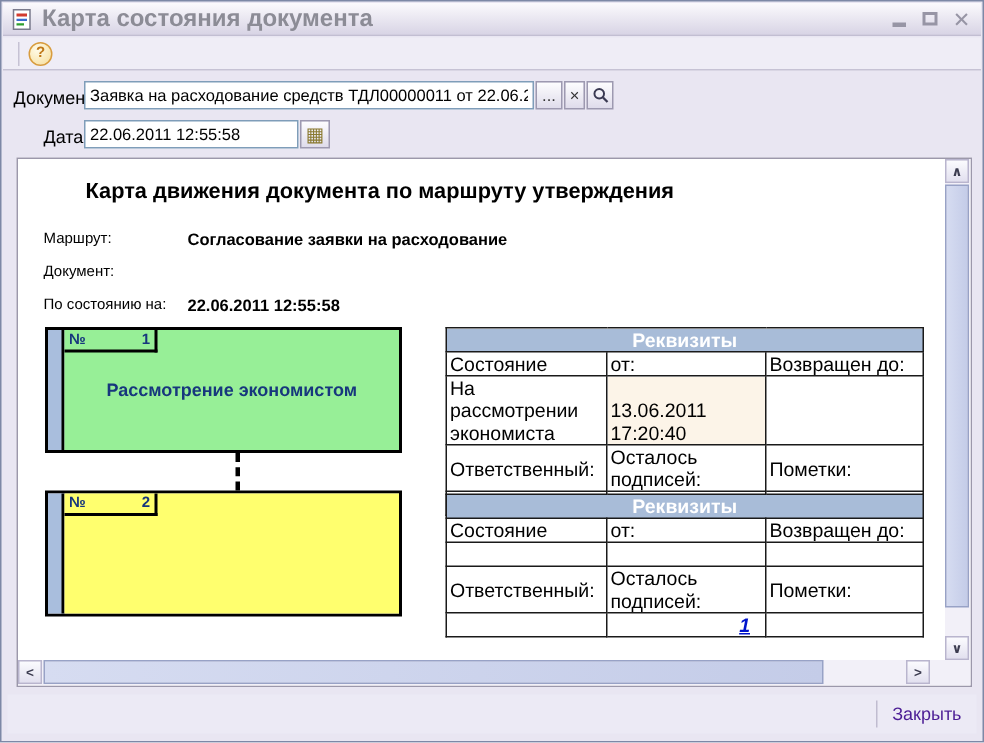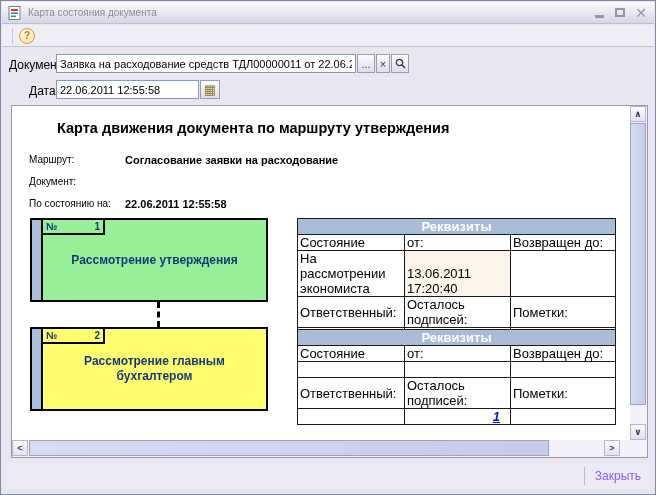--- a/index.html
+++ b/index.html
@@ -18,21 +18,21 @@
   
   .titlebar {
     position: absolute; left: 1px; top: 1px; right: 1px; height: 22px;
     background: linear-gradient(#fbfafd, #d8d4e5);
     border-bottom: 1px solid #c2bed2;
     display: flex; align-items: center;
     padding: 0 6px;
   }
   .app-icon { width: 14px; height: 14px; margin-right: 6px; flex: 0 0 auto; }
   .titlebar .title {
-    color: #8c8c96; font-weight: normal; font-size: 10px; flex: 1 1 auto;
+    color: #8c8c96; font-weight: bold; font-size: 16px; flex: 1 1 auto;
     white-space: nowrap; overflow: hidden;
   }
   .win-controls { display: flex; gap: 7px; align-items: center; }
   .win-btn { width: 14px; height: 14px; display: flex; align-items: center; justify-content: center; cursor: default; }
   .glyph-min { width: 9px; height: 3px; background: #9795a5; margin-top: 8px; }
   .glyph-max { width: 10px; height: 9px; border: 2px solid #9795a5; }
   .glyph-close { color: #9795a5; font-size: 14px; font-weight: bold; line-height: 12px; }
 
   
   .toolbar {
@@ -145,21 +145,21 @@
   }
   .vscroll .sc-thumb { left: 0; width: 16px; }
   .hscroll .sc-thumb { top: 0; height: 16px; }
 
   
   .footer {
     position: absolute; left: 4px; right: 4px; bottom: 5px; height: 26px;
     background: #eceaf5; display: flex; align-items: center; justify-content: flex-end;
   }
   .footer-sep { width: 1px; height: 18px; background: #c0bcd0; margin-right: 8px; }
-  .close-btn { font-size: 12px; color: #8b5cf6; padding: 2px 10px 2px 2px; cursor: default; }
+  .close-btn { font-size: 12px; color: #4c1d95; padding: 2px 10px 2px 2px; cursor: default; }
 </style>
 </head>
 <body>
 
 <div class="window">
 
   <div class="titlebar">
     <svg class="app-icon" viewBox="0 0 14 14">
       <rect x="1" y="0.5" width="11" height="13" fill="#ffffff" stroke="#7a7a8c" stroke-width="1"></rect>
       <rect x="3" y="3" width="7" height="2" fill="#d23b2f"></rect>
@@ -215,34 +215,33 @@
       <span class="rep-label" style="top:92px;">По состоянию на:</span>
       <span class="rep-value" style="top:92px;">22.06.2011 12:55:58</span>
 
       <div class="stage" style="top:112px;">
         <div class="stage-strip"></div>
         <div class="stage-body" style="background-color: rgb(151, 239, 151);">
           <div class="stage-num">
             <span>№</span>
             <span>1</span>
           </div>
-          <div class="stage-name">Рассмотрение утверждения</div>
+          <div class="stage-name">Рассмотрение экономистом</div>
         </div>
       </div>
 
       <div class="connector"></div>
 
       <div class="stage" style="top:221px;">
         <div class="stage-strip"></div>
         <div class="stage-body" style="background-color: rgb(255, 255, 110);">
           <div class="stage-num">
             <span>№</span>
             <span>2</span>
           </div>
-          <div class="stage-name">Рассмотрение главным бухгалтером</div>
         </div>
       </div>
 
       <table class="req-table" style="top:112px;">
         <colgroup>
             <col style="width:107px">
             <col style="width:106px">
             <col style="width:105px">
           </colgroup>
         <tbody>

